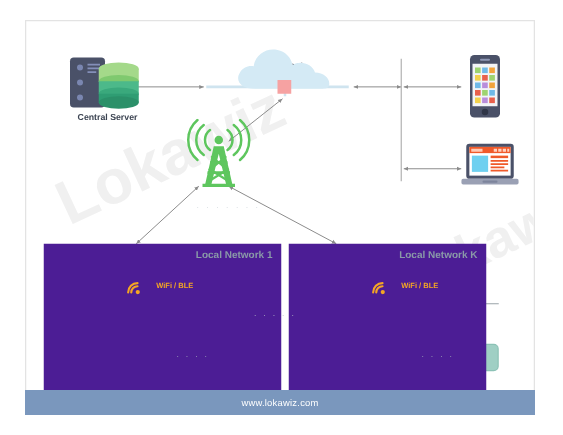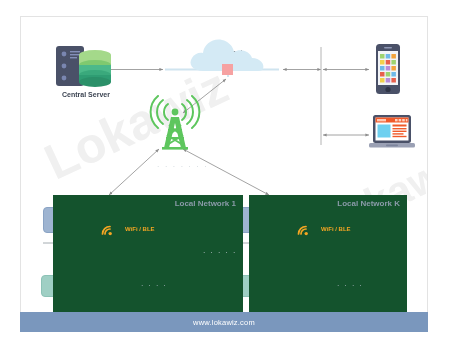--- a/index.html
+++ b/index.html
@@ -79,23 +79,22 @@
     top: 31px;
     width: 80px;
     text-align: center;
     font-size: 8px;
     color: #2f3640;
     font-weight: normal;
   }
   
   .lnet {
     position: absolute;
-    background: #14532d;
+    background: #4c1d95;
     z-index: 3;
-    margin-left: 18px;
   }
   .lnet-title {
     position: absolute;
     right: 7px;
     top: 4px;
     font-size: 8px;
     font-weight: bold;
     color: #8a9aa8;
     white-space: nowrap;
   }

